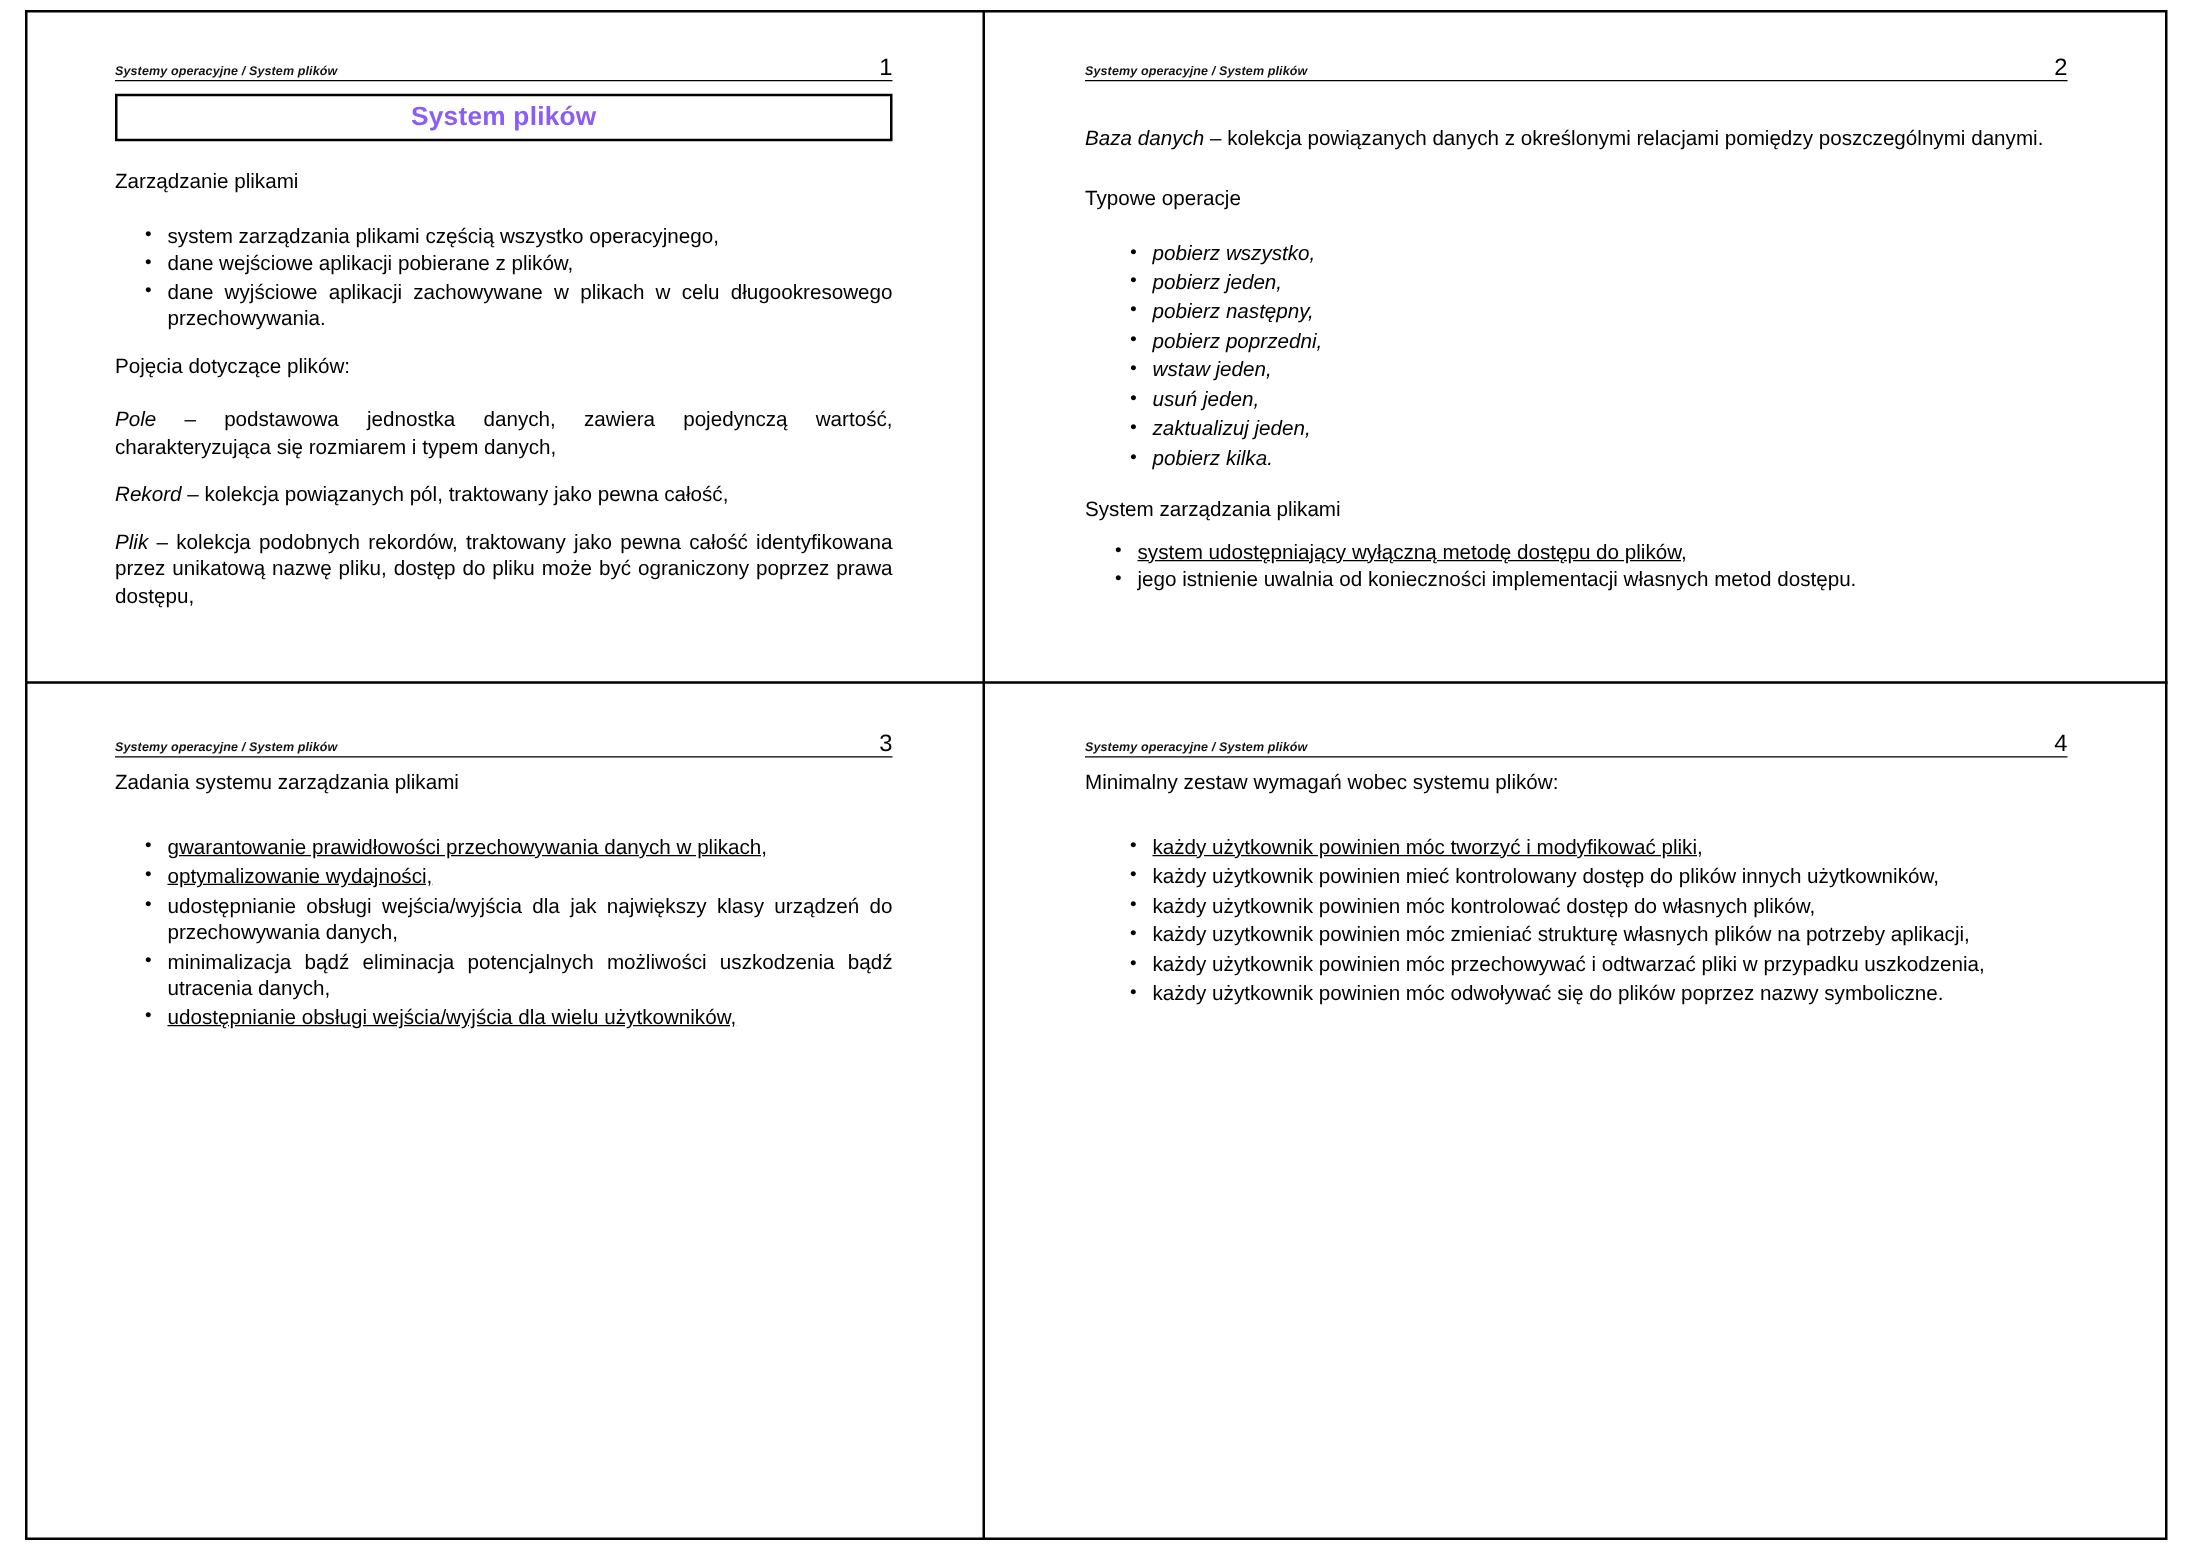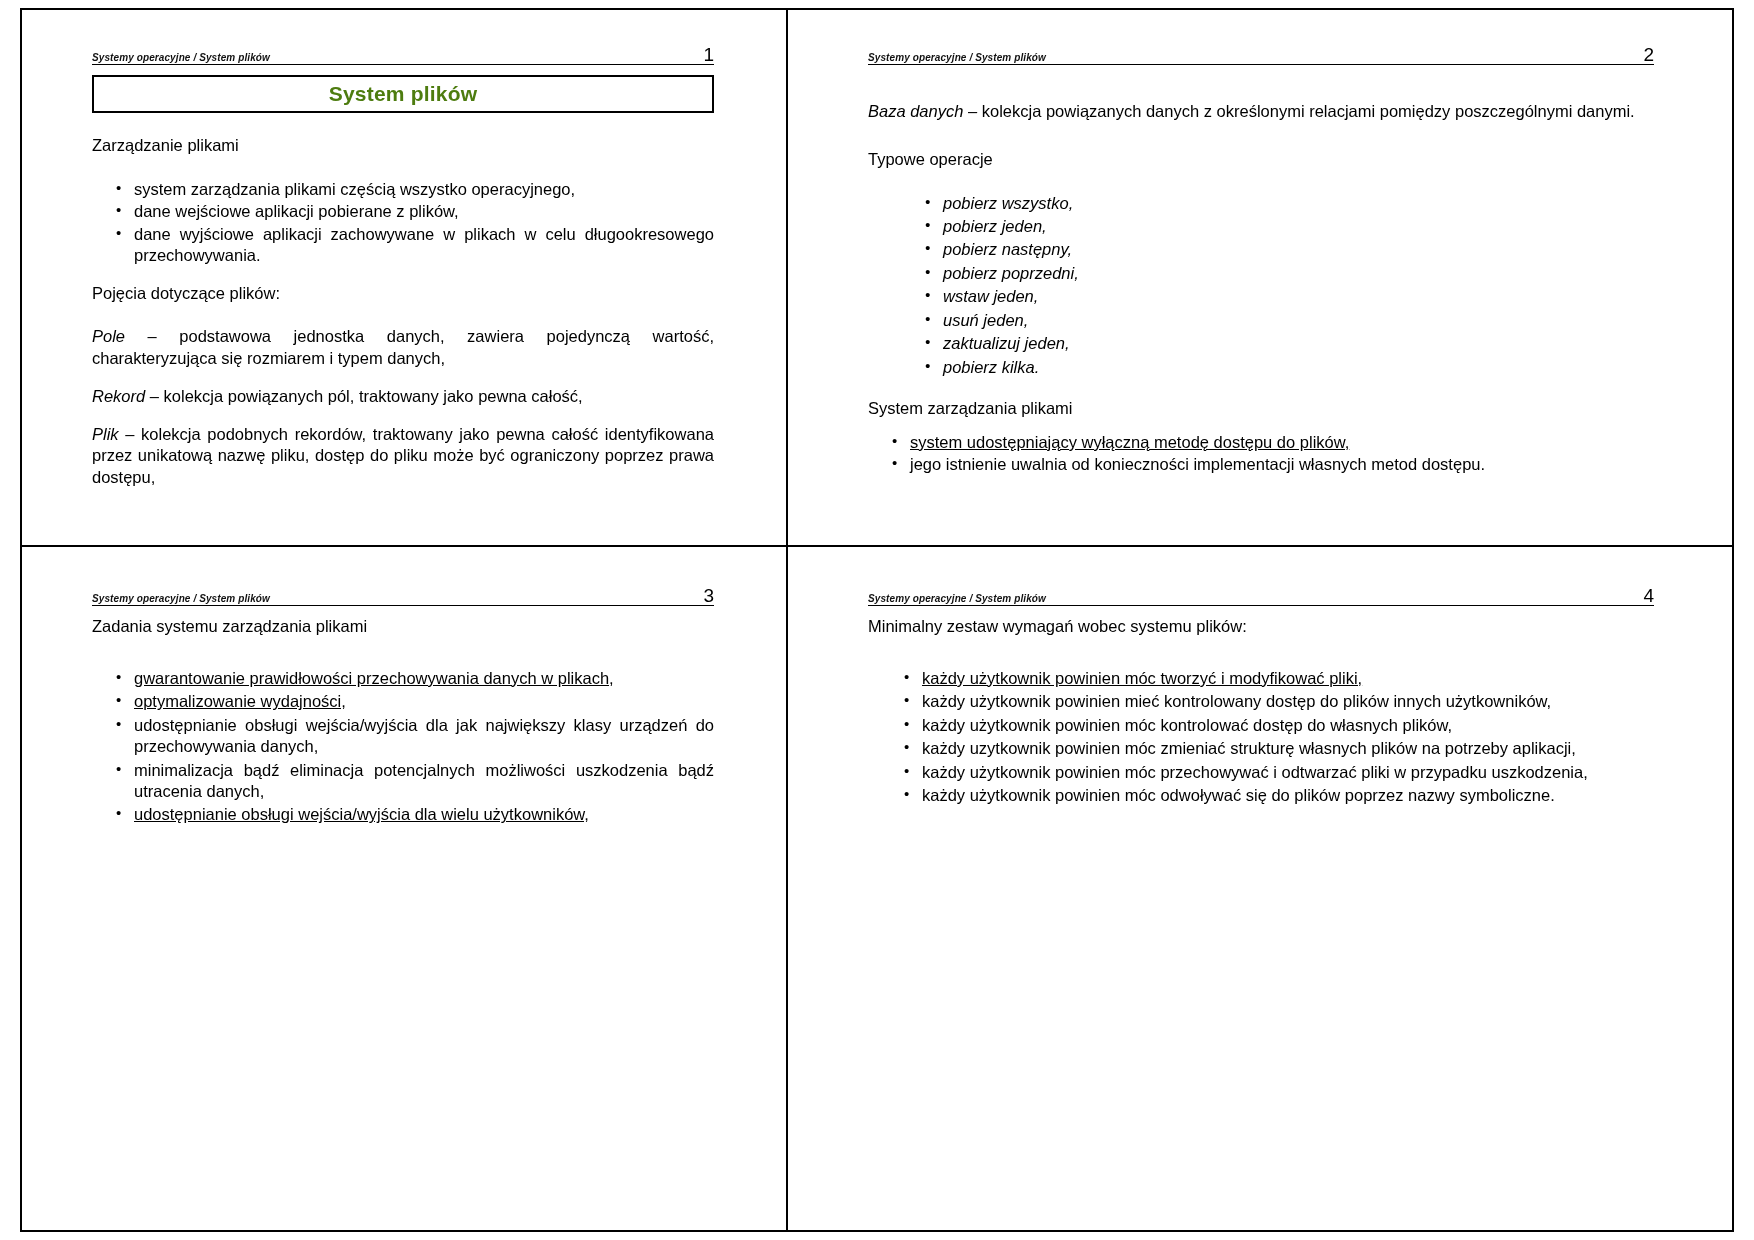--- a/index.html
+++ b/index.html
@@ -106,21 +106,21 @@
     position: relative;
   }
   .title-text {
     position: absolute;
     left: 0; right: 0;
     top: 50%;
     transform: translateY(-50%);
     text-align: center;
     font-size: 21px;
     font-weight: bold;
-    color: #4d7c0f;
+    color: #8b5cf6;
     letter-spacing: 0.2px;
   }
 
   
   .para {
     font-size: 16.5px;
     line-height: 1.32;
     margin: 0 0 16px 0;
     text-align: justify;
   }
@@ -149,21 +149,21 @@
     padding-left: 2px;
   }
   ul.bullets li::before {
     content: "\2022";
     position: absolute;
     left: -16px;
     top: -1px;
     font-size: 15px;
   }
   ul.bullets li.just-off { text-align: left; text-decoration: underline; }
-  ul.bullets li.italic { font-style: italic; text-align: left; margin-left: 21px; }
+  ul.bullets li.italic { font-style: italic; text-align: left; }
 
   
   #slide-2 ul.ops { padding-left: 52px; margin-bottom: 20px; }
   #slide-2 ul.ops li { margin-bottom: 2px; }
 
   #slide-4 ul.bullets li { margin-bottom: 2px; }
   #slide-3 ul.bullets li { margin-bottom: 2px; }
 </style>
 </head>
 <body>

